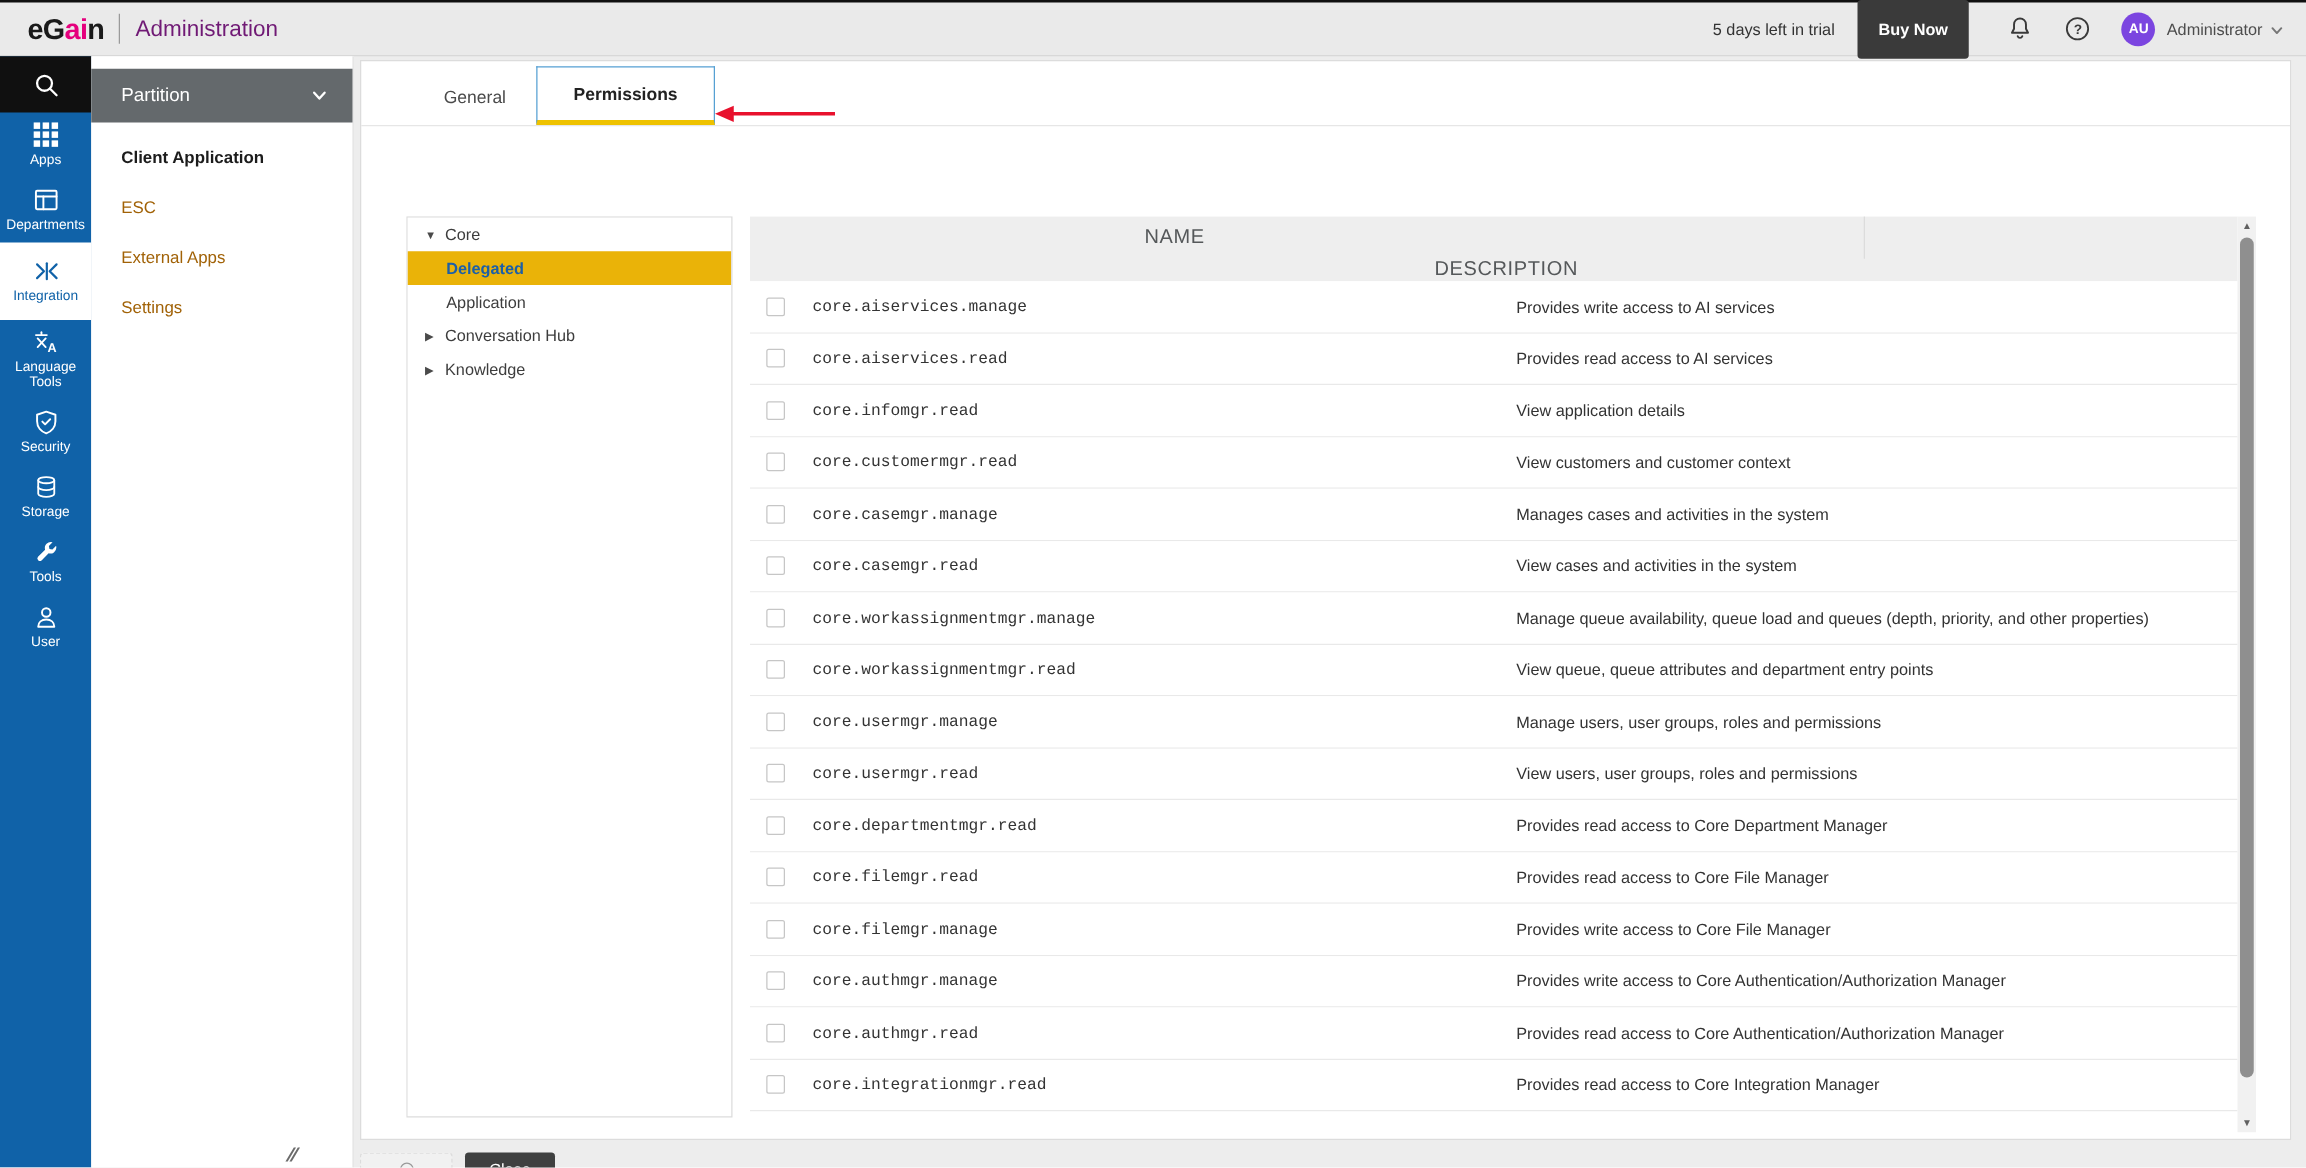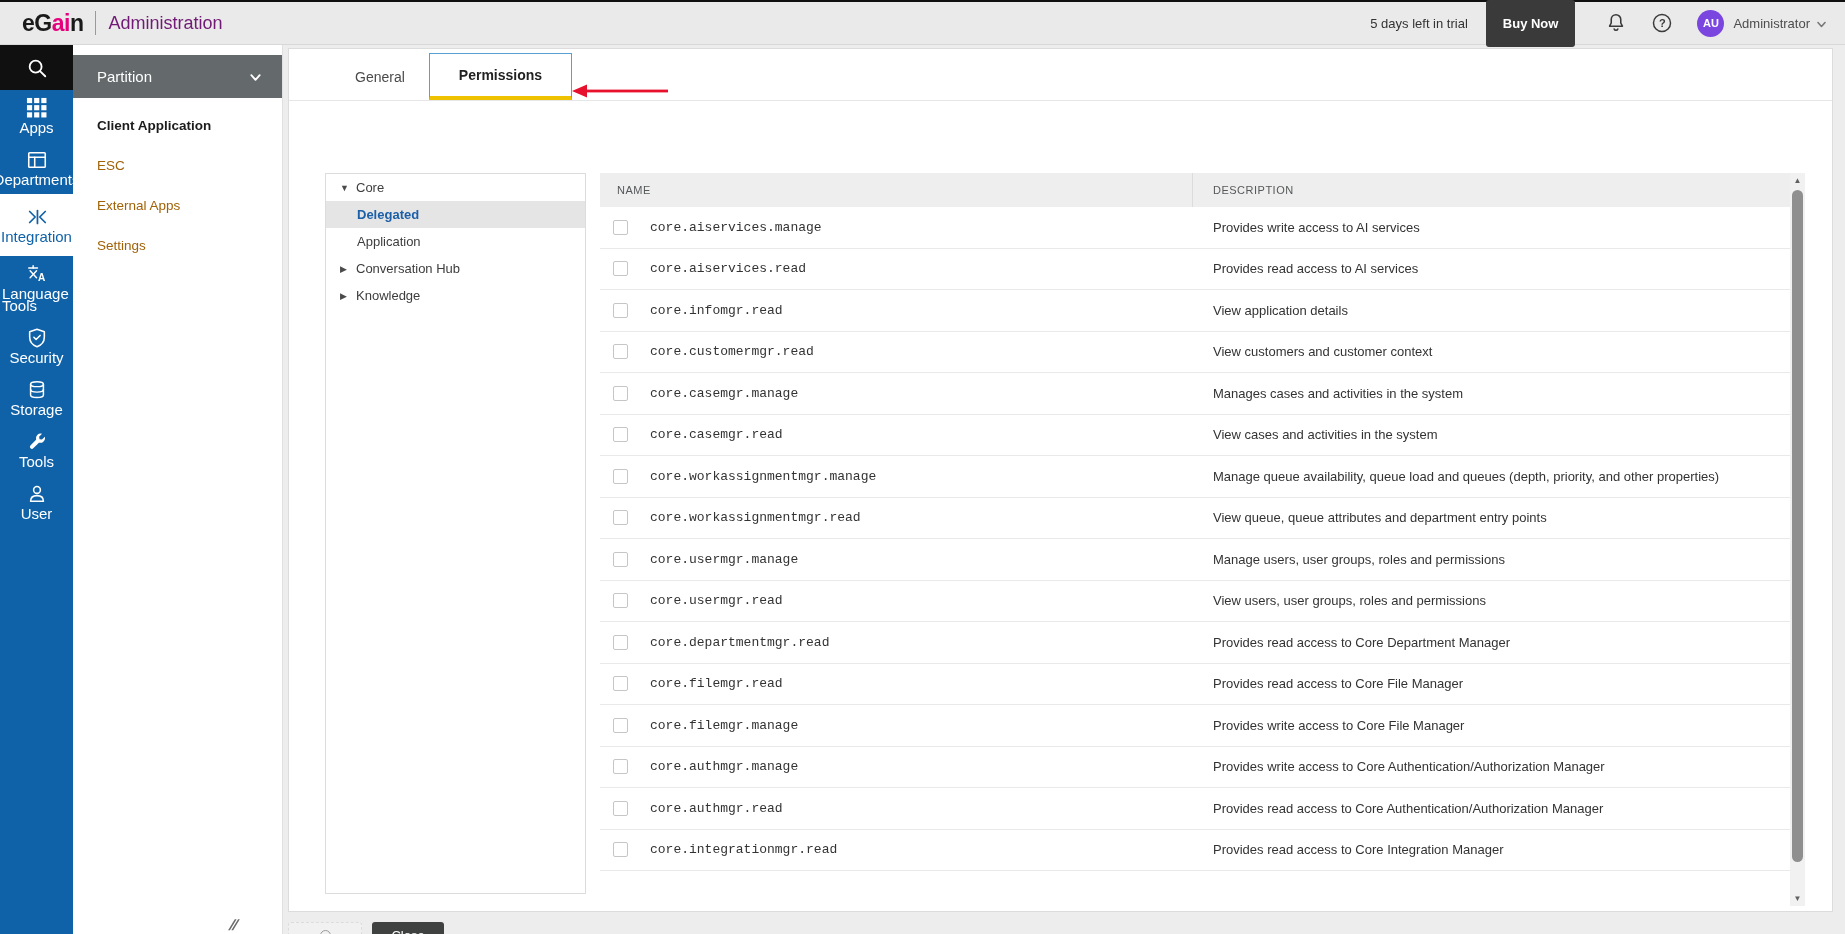--- a/index.html
+++ b/index.html
@@ -27,21 +27,21 @@
 
   
   .icon-rail { position:absolute; top:45px; left:0; width:73px; bottom:0; background:var(--rail_blue);
     display:flex; flex-direction:column; }
   .search-tile { height:45px; background:#101010; display:flex; align-items:center; justify-content:center; cursor:pointer; }
   .search-tile svg { width:22px; height:22px; color:#fff; }
   .rail-item { display:flex; flex-direction:column; align-items:center; justify-content:center;
     padding:7px 2px 8px; color:#fff; cursor:pointer; row-gap:3px; }
   .rail-item .rail-icon { width:22px; height:22px; display:block; }
   .rail-item .rail-icon svg { width:100%; height:100%; }
-  .rail-item .rail-label { font-size:15px; text-align:left; line-height:12px; }
+  .rail-item .rail-label { font-size:11px; text-align:center; line-height:12px; }
   .rail-item.active { background:#fff; color:var(--rail_blue); padding-top:12px; padding-bottom:13px; }
 
   
   .menu-panel { position:absolute; top:45px; left:73px; width:210px; bottom:0; background:#fff;
     border-right:1px solid #e0e0e0; }
   .menu-header { margin-top:10px; height:43px; background:var(--panel_header_bg); color:#fff;
     display:flex; align-items:center; padding:0 20px 0 24px; font-size:15px; cursor:pointer; }
   .menu-header .chev { margin-left:auto; width:13px; height:13px; color:#fff; }
   .menu-items { padding-top:7px; }
   .menu-item { height:40px; display:flex; align-items:center; padding:0 20px 0 24px;
@@ -66,27 +66,27 @@
   .tab-arrow { position:absolute; left:283px; top:31px; width:96px; height:14px; }
 
   .card-body { position:absolute; top:124px; left:36px; right:27px; bottom:0; display:flex;
     align-items:flex-start; overflow:hidden; }
 
   
   .tree-panel { width:261px; height:721px; border:1px solid #dcdcdc; background:#fff; flex:none; overflow:hidden; }
   .tree-row { height:27px; display:flex; align-items:center; font-size:13px; color:#3d3d3d; cursor:pointer; }
   .tree-row .tree-arrow { width:16px; margin-left:14px; font-size:9px; color:#4a4a4a; }
   .tree-row.lvl-1 .tree-arrow { visibility:hidden; margin-left:15px; }
-  .tree-row.selected { background:#e5e5e5; color:var(--link_blue); font-weight:bold; }
+  .tree-row.selected { background:#eab308; color:var(--link_blue); font-weight:bold; }
 
   
   .table-wrap { flex:1; margin-left:14px; height:733px; position:relative; overflow:hidden; }
   .perm-table { margin-right:15px; }
-  .perm-header { height:34px; background:#eeeeee; display:flex; align-items:center;
-    font-size:11px; color:#55585a; letter-spacing:0.5px; }
+  .perm-header { height:52px; background:#eeeeee; display:flex; align-items:center;
+    font-size:16px; color:#55585a; letter-spacing:0.5px;flex-direction:column; }
   .perm-header .hdr-name { width:593px; padding-left:17px; border-right:1px solid #dcdcdc; height:100%; display:flex; align-items:center; }
   .perm-header .hdr-desc { flex:1; padding-left:20px; }
   .perm-row { height:41.5px; display:flex; align-items:center; border-bottom:1px solid #e9e9e9;
     font-size:13px; color:#333; background:#fff; }
   .perm-row .cell-name { width:593px; display:flex; align-items:center;font-family:Liberation Mono, monospace; }
   .checkbox { width:15px; height:15px; border:1px solid #c6c6c6; border-radius:2px; background:#fff;
     margin:0 22px 0 13px; flex:none; cursor:pointer; }
   .perm-row .cell-desc { flex:1; padding-left:20px; }
 
   

